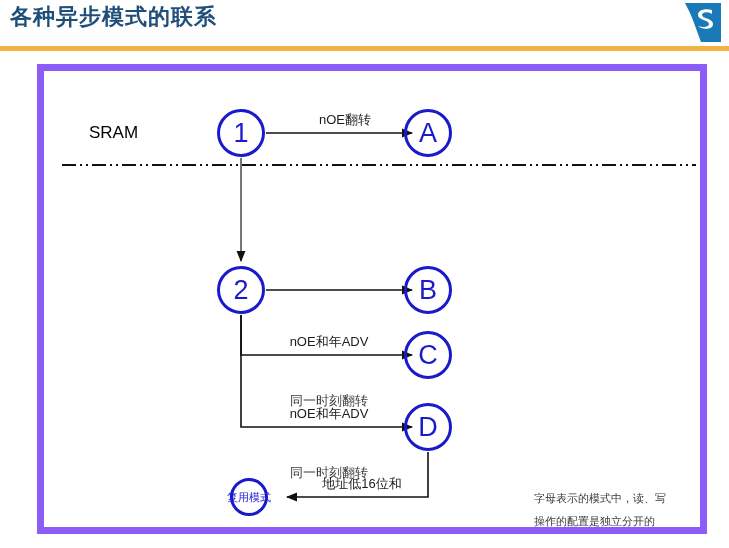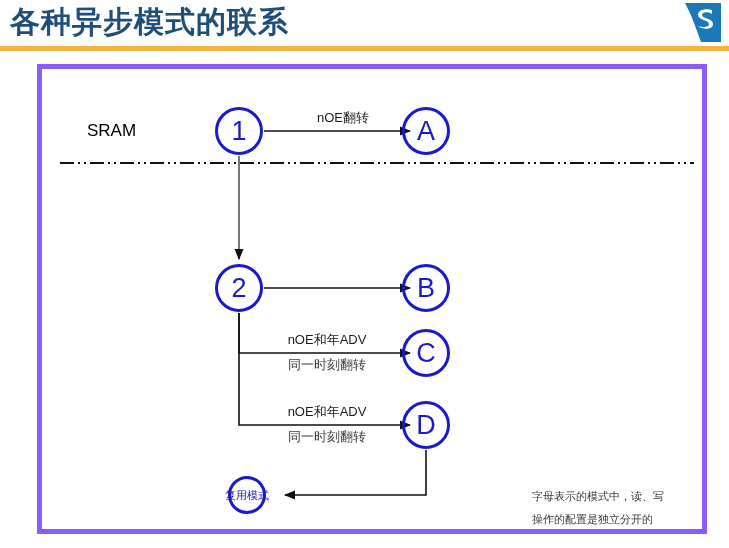--- a/index.html
+++ b/index.html
@@ -14,21 +14,21 @@
     overflow: hidden;
     font-family: "Liberation Sans", sans-serif;
   }
 
   
   #slide-title {
     position: absolute;
     left: 10px;
     top: 2px;
     font-family: "Liberation Serif", serif;
-    font-size: 30px;
+    font-size: 22px;
     font-weight: bold;
     color: #1F4E79;
     letter-spacing: 1px;
     white-space: nowrap;
   }
   #title-rule {
     position: absolute;
     left: 0px;
     top: 46px;
     width: 729px;
@@ -45,21 +45,21 @@
     height: 44px;
   }
 
   
   #diagram-frame {
     position: absolute;
     left: 37px;
     top: 64px;
     width: 670px;
     height: 470px;
-    border: 5px solid #8b5cf6;
+    border: 7px solid #8b5cf6;
     box-sizing: border-box;
     background: #ffffff;
   }
 
   
   .node-circle {
     position: absolute;
     border: 3px solid #1A1ACC;
     border-radius: 50%;
     box-sizing: border-box;
@@ -95,20 +95,21 @@
   .edge-label {
     position: absolute;
     font-size: 13px;
     line-height: 18px;
     color: #1c1c1c;
     white-space: pre-line;
     text-align: center;
   }
   .edge-label.kana {
     color: #3a3a3a;
+    margin-top: 34px;
   }
 
   #footnote {
     position: absolute;
     font-family: "DejaVu Sans", sans-serif;
     font-size: 11px;
     line-height: 23px;
     color: #3a3a3a;
     white-space: pre-line;
     text-align: left;
@@ -184,17 +185,18 @@
 
   <div class="edge-label" style="left:246px; top:40px; width:110px;">nOE翻转</div>
 
 
   <div class="edge-label" style="left:205px; top:262px; width:160px;">nOE和年ADV</div>
   <div class="edge-label kana" style="left:205px; top:287px; width:160px;">同一时刻翻转</div>
 
   <div class="edge-label" style="left:205px; top:334px; width:160px;">nOE和年ADV</div>
   <div class="edge-label kana" style="left:205px; top:359px; width:160px;">同一时刻翻转</div>
 
+  <div class="edge-label" style="left:243px; top:404px; width:150px;">地址低16位和</div>
 
   <div id="footnote" style="left:490px; top:416px; width:170px;">字母表示的模式中，读、写
 操作的配置是独立分开的</div>
 
 </div>
 
 </body></html>

